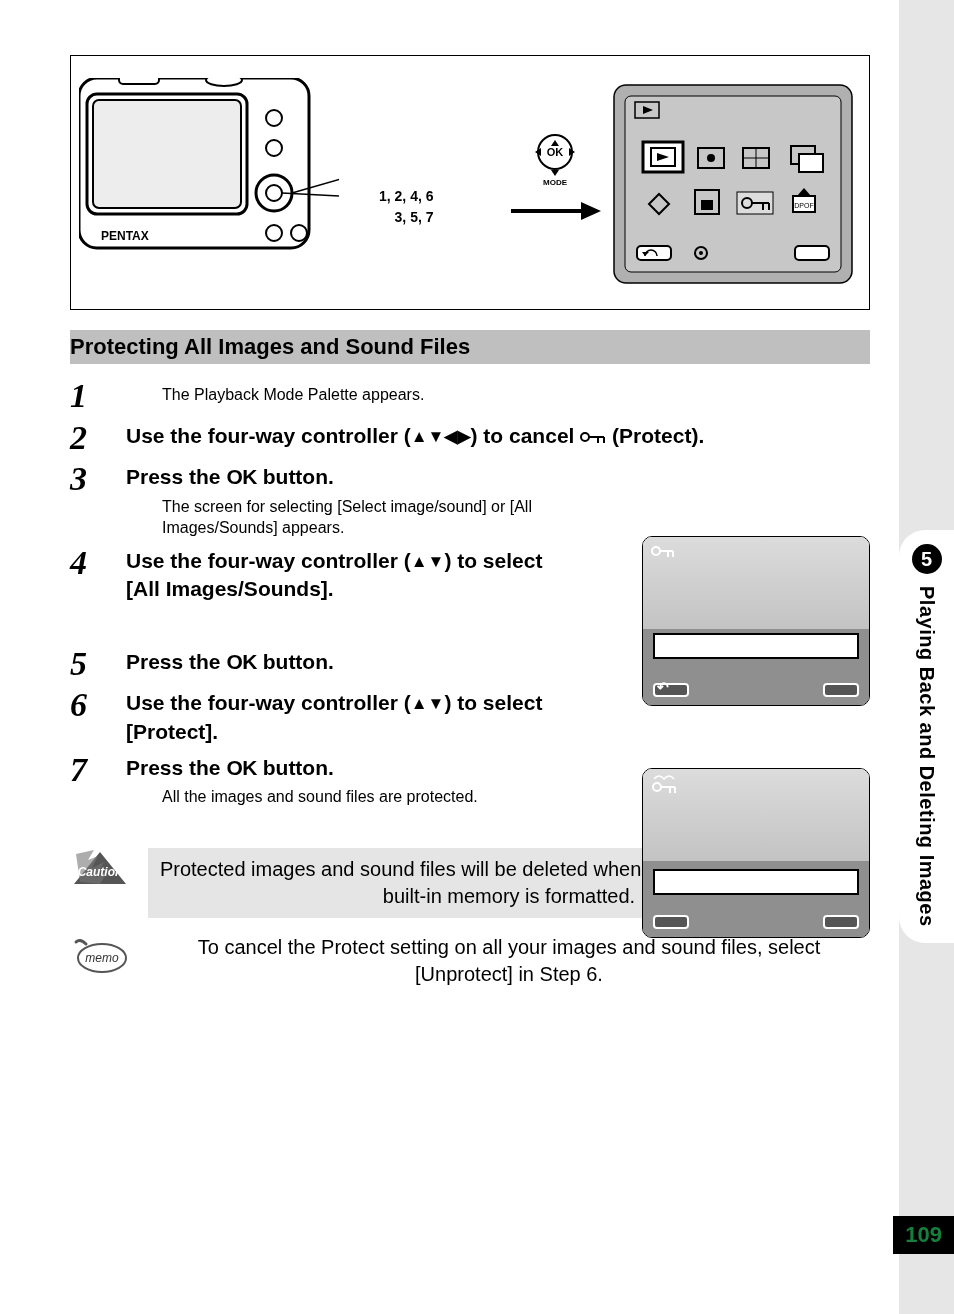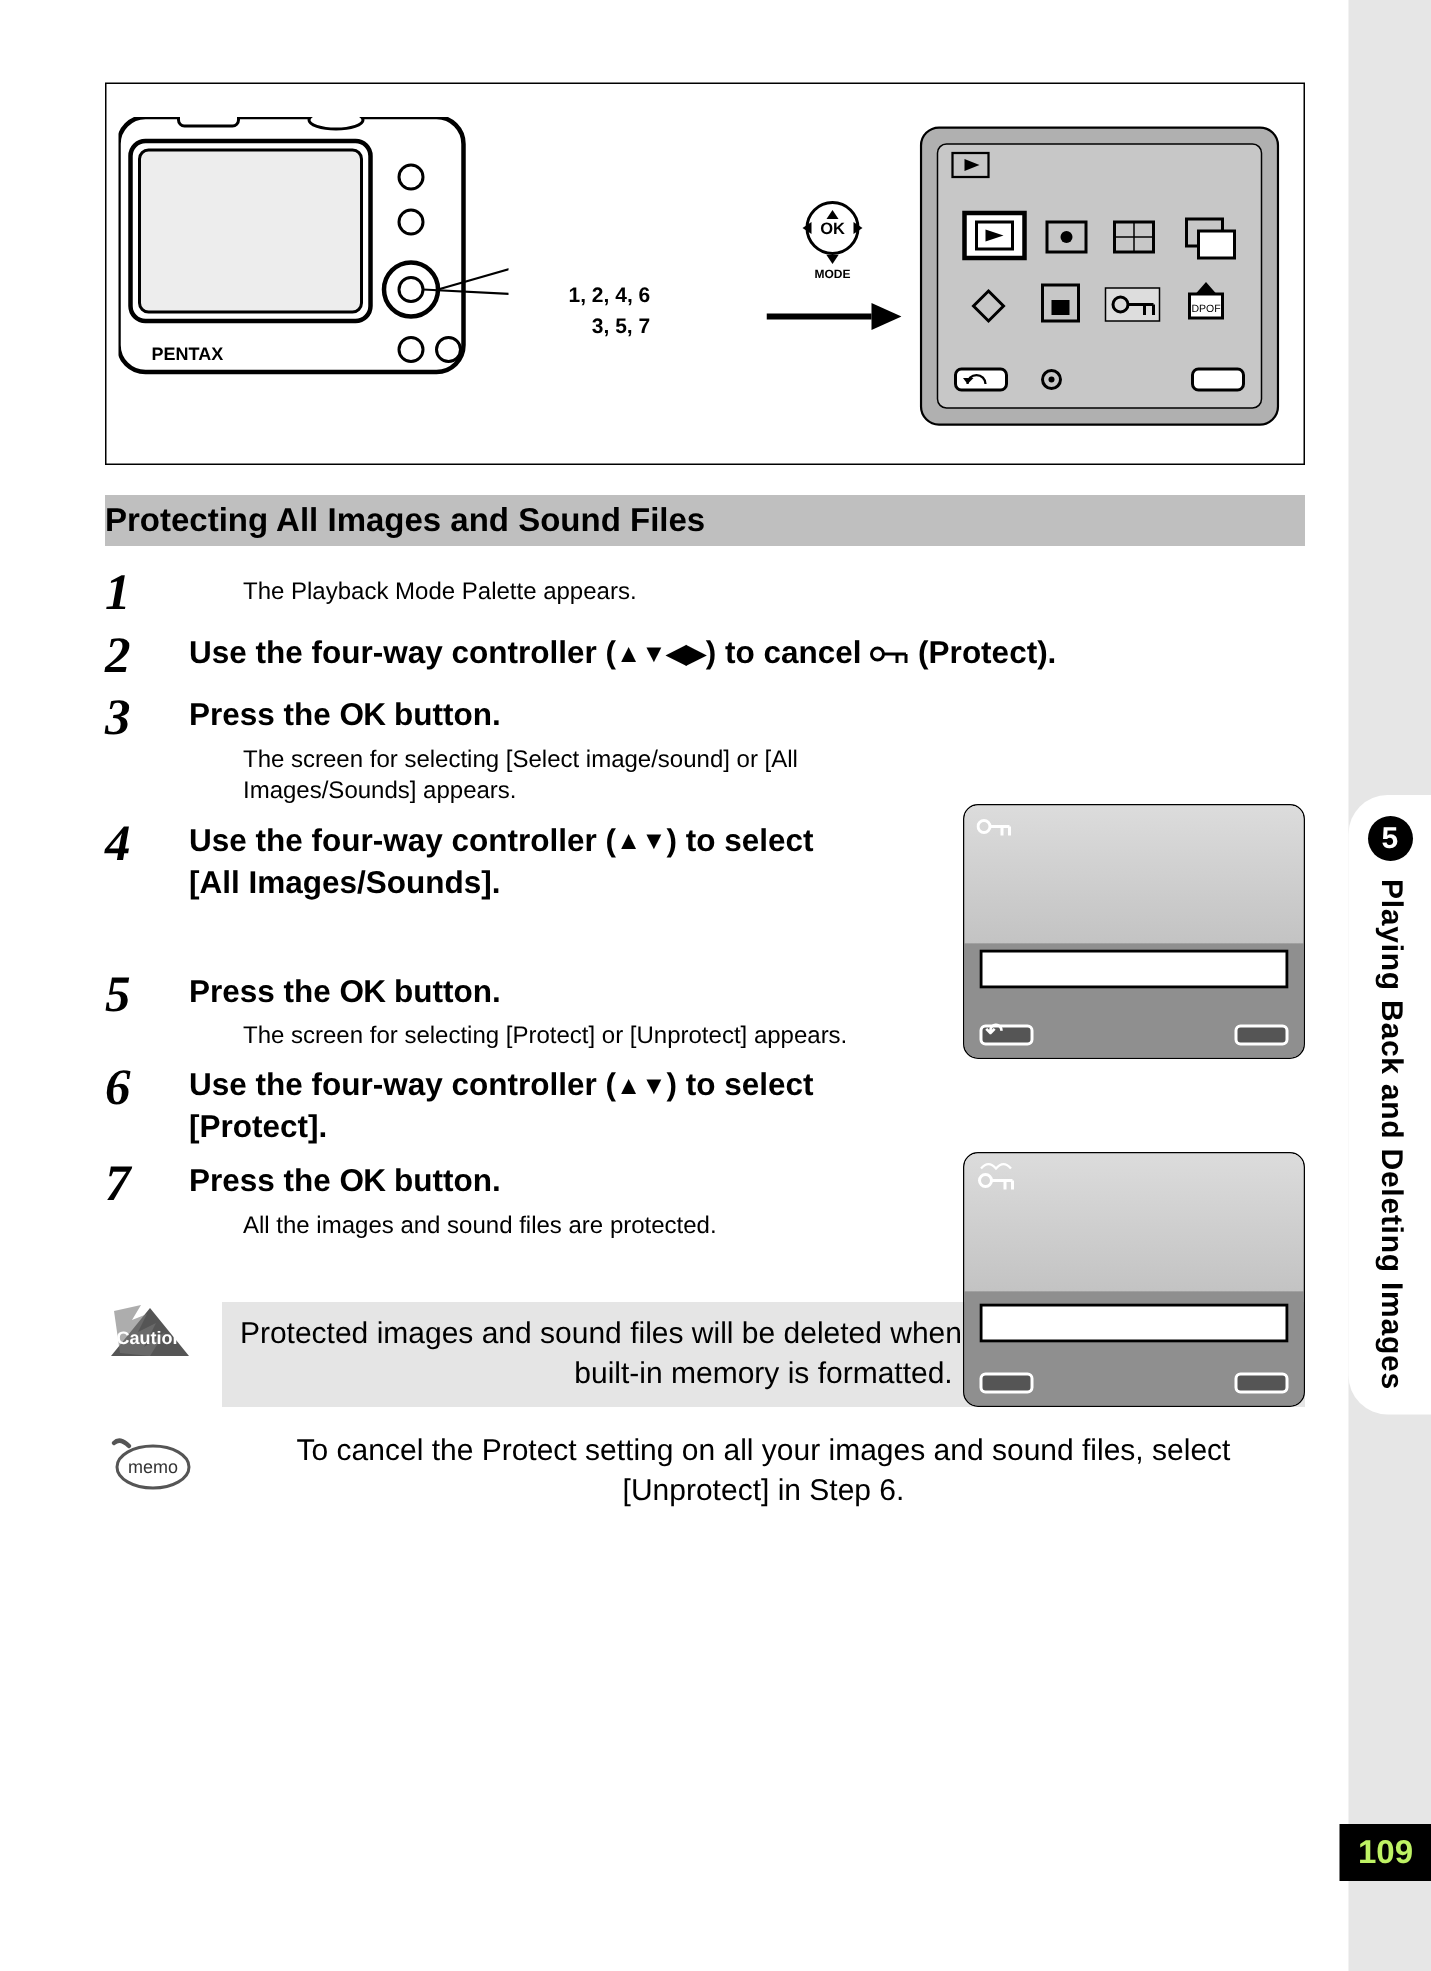--- a/index.html
+++ b/index.html
@@ -48,21 +48,21 @@
     writing-mode: vertical-rl;
     font-size: 20px;
     font-weight: bold;
     letter-spacing: 0.5px;
   }
   .page-num-box {
     position: absolute;
     right: 0;
     bottom: 60px;
     background: #000;
-    color: #bef264;
+    color: #15803d;
     font-weight: bold;
     font-size: 22px;
     padding: 6px 12px;
   }
   .content {
     position: absolute;
     left: 70px;
     top: 55px;
     width: 800px;
   }
@@ -123,21 +123,21 @@
   .lcd-water { position:absolute; top:55%; left:0; right:0; bottom:0; background:#8f8f8f;}
   .btn-rect { position:absolute; bottom:8px; width:36px; height:14px; border:2px solid #fff; border-radius:4px; background:#555;}
   .btn-rect.l { left:10px; }
   .btn-rect.r { right:10px; }
   .menu-bar { position:absolute; left:10px; right:10px; height:26px; border:2px solid #000; background:#fff;}
   .menu-bar.m1 { top: 96px; }
   .menu-bar.m2 { top: 100px; }
   .undo-arc { position:absolute; bottom:10px; left:14px; color:#fff; font-size:14px; font-weight:bold;}
   
   .callout { display:flex; align-items:flex-start; gap: 18px; margin-top: 16px; }
-  .callout .badge { width:60px; flex-shrink:0; display:flex; align-items:center; justify-content:center;}
+  .callout .badge { width:60px; flex-shrink:0; display:flex; align-items:center; justify-content:center;font-style:italic;}
   .callout .badge svg { display:block; }
   .callout .text { font-size:20px; line-height:1.35; flex:1; background:#e5e5e5; padding: 8px 10px; text-align: center; }
   .callout.memo .text { background: transparent; padding: 0 10px; }
   .sp34 { height: 18px; }
   .sp50 { height: 36px; }
 </style>
 </head>
 <body>
 
 <div class="right-gutter"></div>
@@ -297,21 +297,20 @@
     </div>
 
     <div class="sp50"></div>
 
     <div class="step">
       <div class="step-num">5</div>
       <div class="step-body narrow">
         <div class="step-title">
           <span>Press the </span><span class="okfont">OK</span><span> button.</span>
         </div>
-        <div class="step-desc">The screen for selecting [Protect] or [Unprotect] appears.</div>
       </div>
     </div>
 
     <div class="step">
       <div class="step-num">6</div>
       <div class="step-body narrow">
         <div class="step-title">
           <span>Use the four-way controller (</span><span class="tri">▲▼</span><span>) to select [Protect].</span>
         </div>
       </div>

